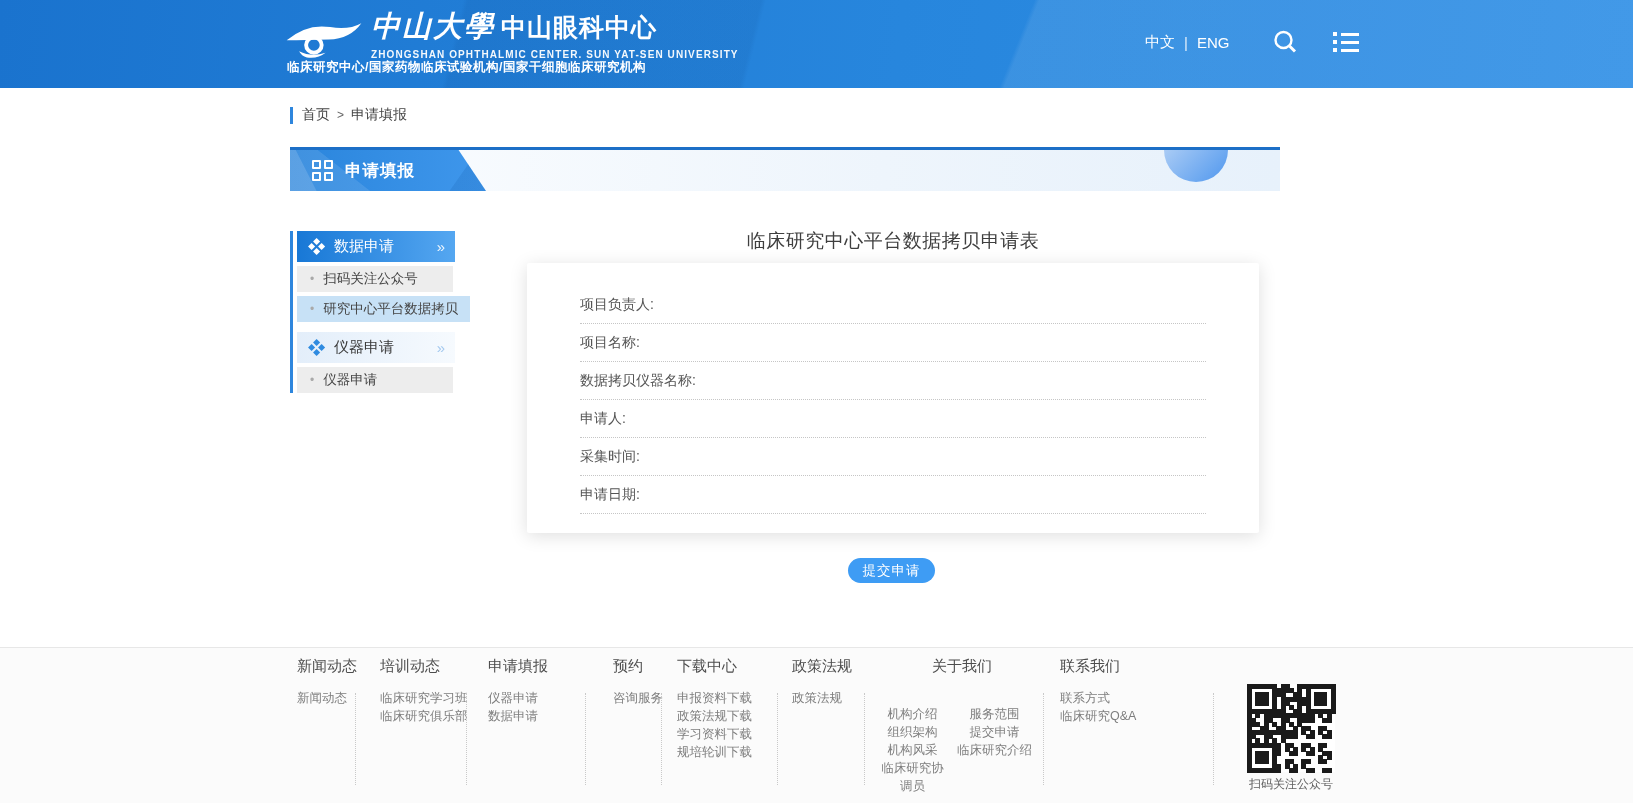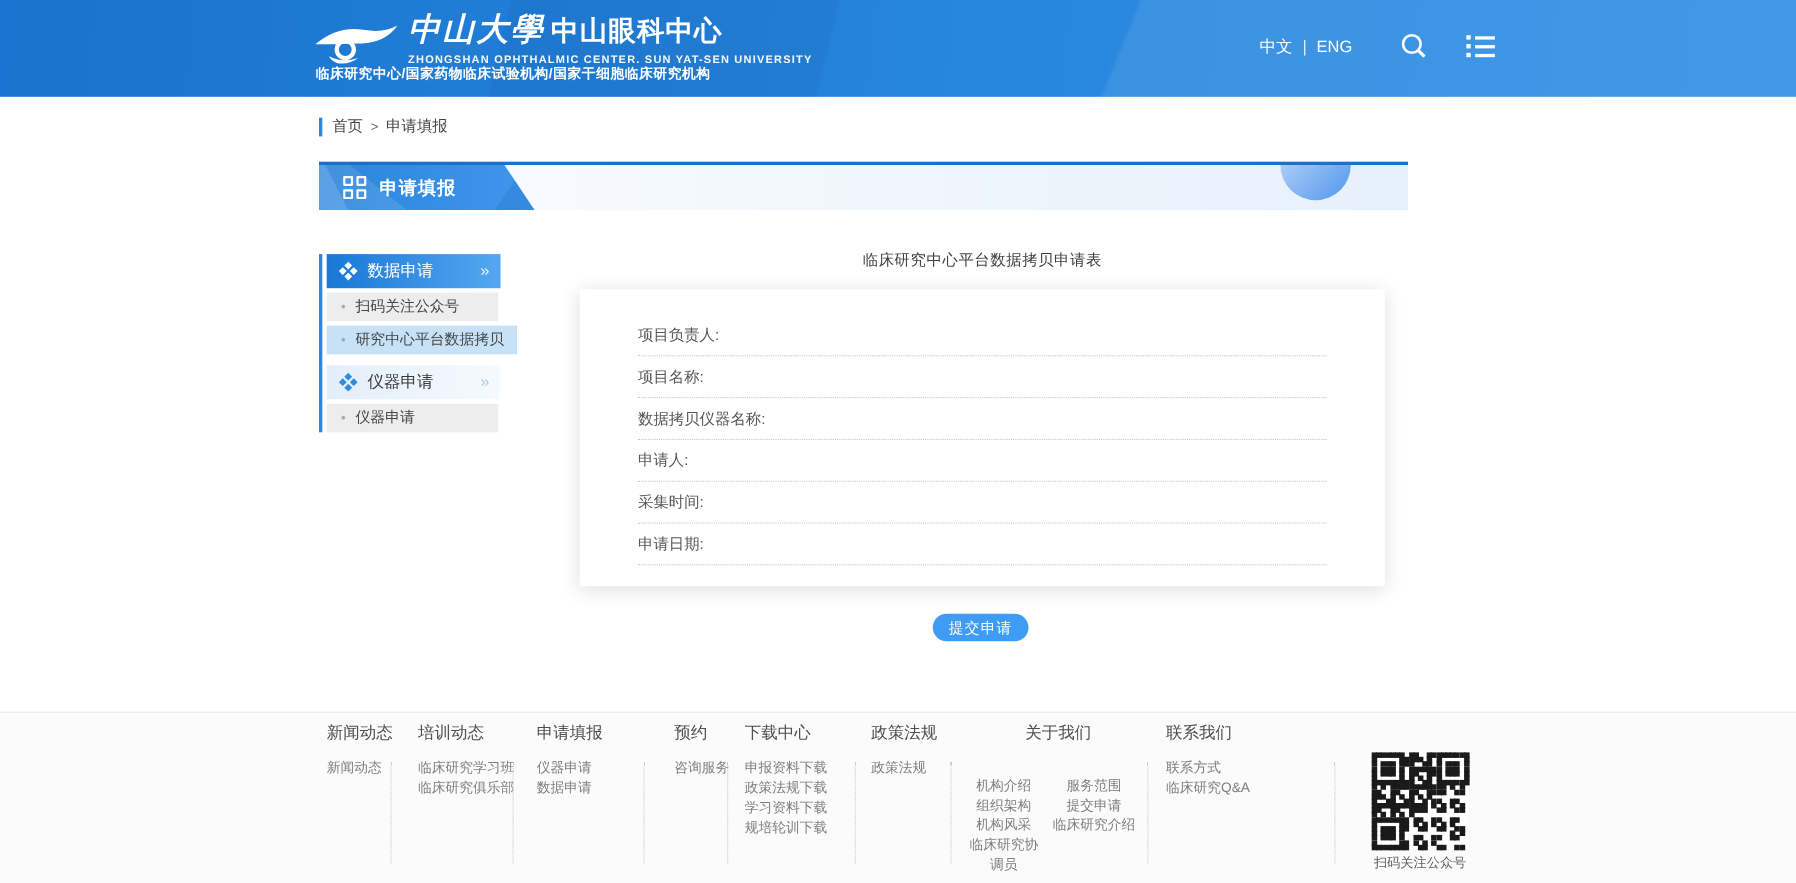--- a/index.html
+++ b/index.html
@@ -72,21 +72,21 @@
   .nav-group-header.inactive .clover { color:#2f8be0; }
   .nav-chevron { margin-left:auto; font-size:15px; }
   .nav-group-header.active .nav-chevron { color:rgba(255,255,255,.9); }
   .nav-group-header.inactive .nav-chevron { color:#a4c9ef; }
   .nav-sub { margin-left:7px; margin-top:4px; width:156px; height:26px; display:flex; align-items:center;
     padding-left:13px; background:#ededed; color:#454545; font-size:13.5px; cursor:pointer; white-space:nowrap; }
   .nav-sub .bullet { color:#a9a9a9; font-size:12px; margin-right:9px; }
   .nav-sub.selected { background:#c7e1f6; width:173px; }
   
   .form-title { position:absolute; left:527px; top:228px; width:732px; text-align:center;
-    font-size:14px; color:#3f3f3f; letter-spacing:.5px; }
+    font-size:19px; color:#3f3f3f; letter-spacing:.5px; }
   .form-card { position:absolute; left:527px; top:263px; width:732px; height:270px; background:#fff;
     box-shadow:0 3px 18px rgba(0,0,0,.13); border-radius:2px; padding:23px 53px 0 53px; }
   .field { padding:10px 0 9px 0; border-bottom:1px dotted #c6c6c6; font-size:14px; color:#555; cursor:text; }
   .submit-btn { position:absolute; left:848px; top:558px; width:87px; height:25px; border:none; border-radius:13px;
     background:#3e9cf4; color:#fff; font-size:13.5px; cursor:pointer; display:flex; align-items:center; justify-content:center;
     font-family:inherit; letter-spacing:1px; }
   
   .footer { position:absolute; left:0; top:647px; width:100%; height:156px; background:#fbfbfb; border-top:1px solid #e7e7e7; }
   .footer-cols { position:absolute; left:297px; top:9px; display:flex; align-items:flex-start; }
   .fcol { flex:none; }

